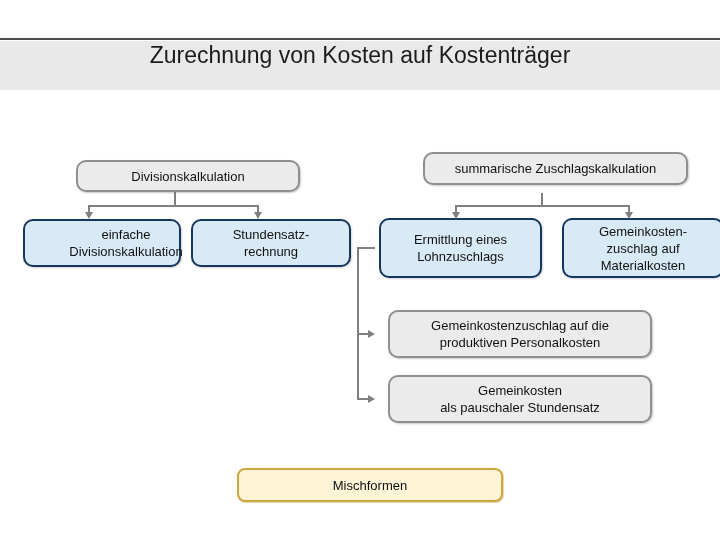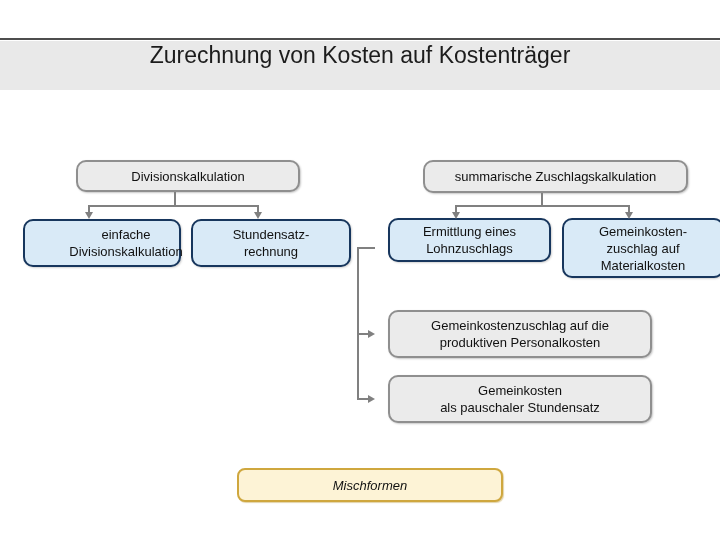--- a/index.html
+++ b/index.html
@@ -85,28 +85,28 @@
     box-shadow: 1px 1px 2px rgba(0,0,0,0.18);
   }
   .node.gold {
     background: #fdf3d6;
     border: 2px solid #cfa73e;
     border-radius: 8px;
     box-shadow: 1px 1px 1px rgba(191,155,60,0.45);
   }
 
   #n-division            { left: 63px;  top: 160px; width: 224px; height: 32px; }
-  #n-summarische         { left: 410px; top: 160px; width: 265px; height: 33px; }
+  #n-summarische         { left: 410px; top: 152px; width: 265px; height: 33px; }
   #n-einfache            { left: 10px;  top: 219px; width: 158px; height: 48px; padding-left: 48px; }
   #n-stundensatz         { left: 178px; top: 219px; width: 160px; height: 48px; }
-  #n-lohnzuschlag        { left: 375px; top: 218px; width: 163px; height: 44px; }
+  #n-lohnzuschlag        { left: 366px; top: 218px; width: 163px; height: 60px; }
   #n-materialkosten      { left: 549px; top: 218px; width: 162px; height: 60px; }
   #n-personalkosten      { left: 375px; top: 310px; width: 264px; height: 48px; }
   #n-pauschal            { left: 375px; top: 375px; width: 264px; height: 48px; }
-  #n-mischformen         { left: 224px; top: 468px; width: 266px; height: 34px; font-style: italic; }
+  #n-mischformen         { left: 224px; top: 468px; width: 266px; height: 34px; }
 
   
   .c { position: absolute; background: #808080; }
   .hl { height: 2px; }
   .vl { width: 2px; }
   .ah { position: absolute; width: 0; height: 0; }
   .ah.down {
     border-left: 4px solid transparent;
     border-right: 4px solid transparent;
     border-top: 7px solid #808080;

